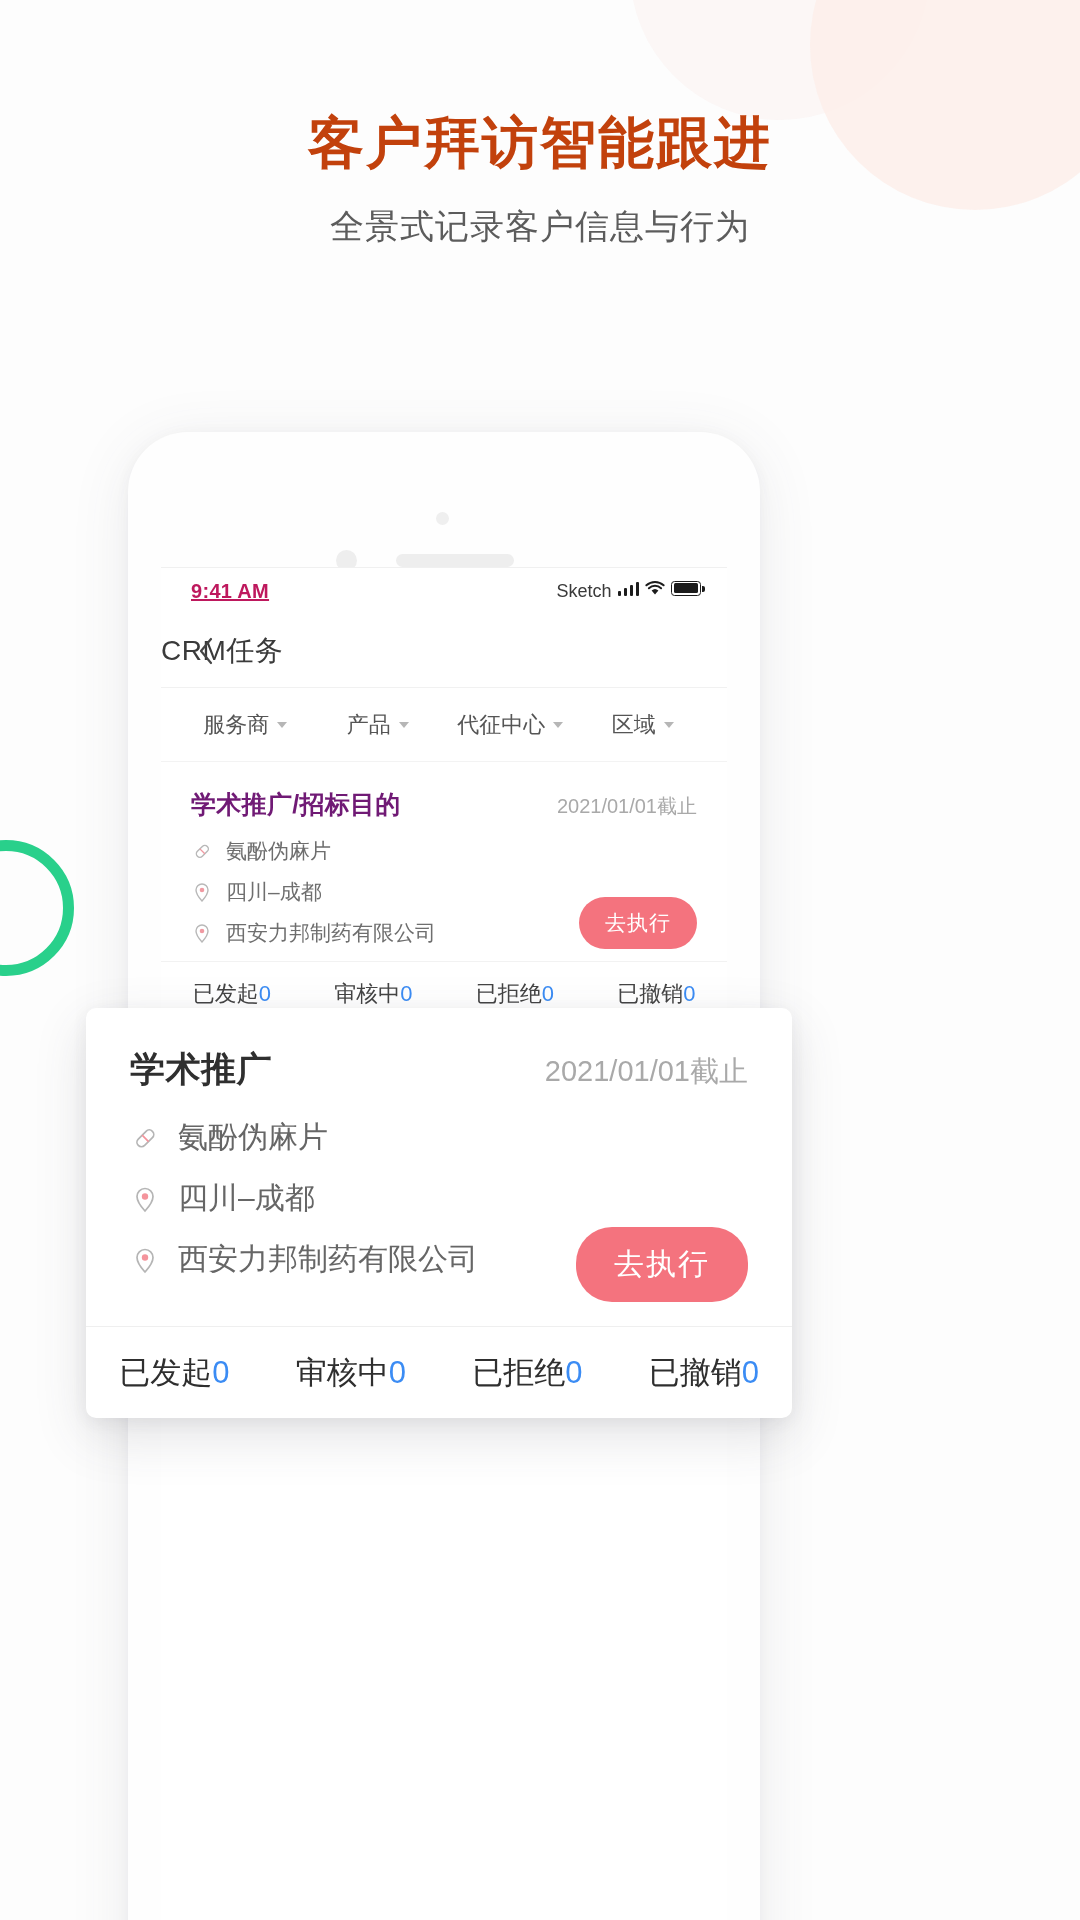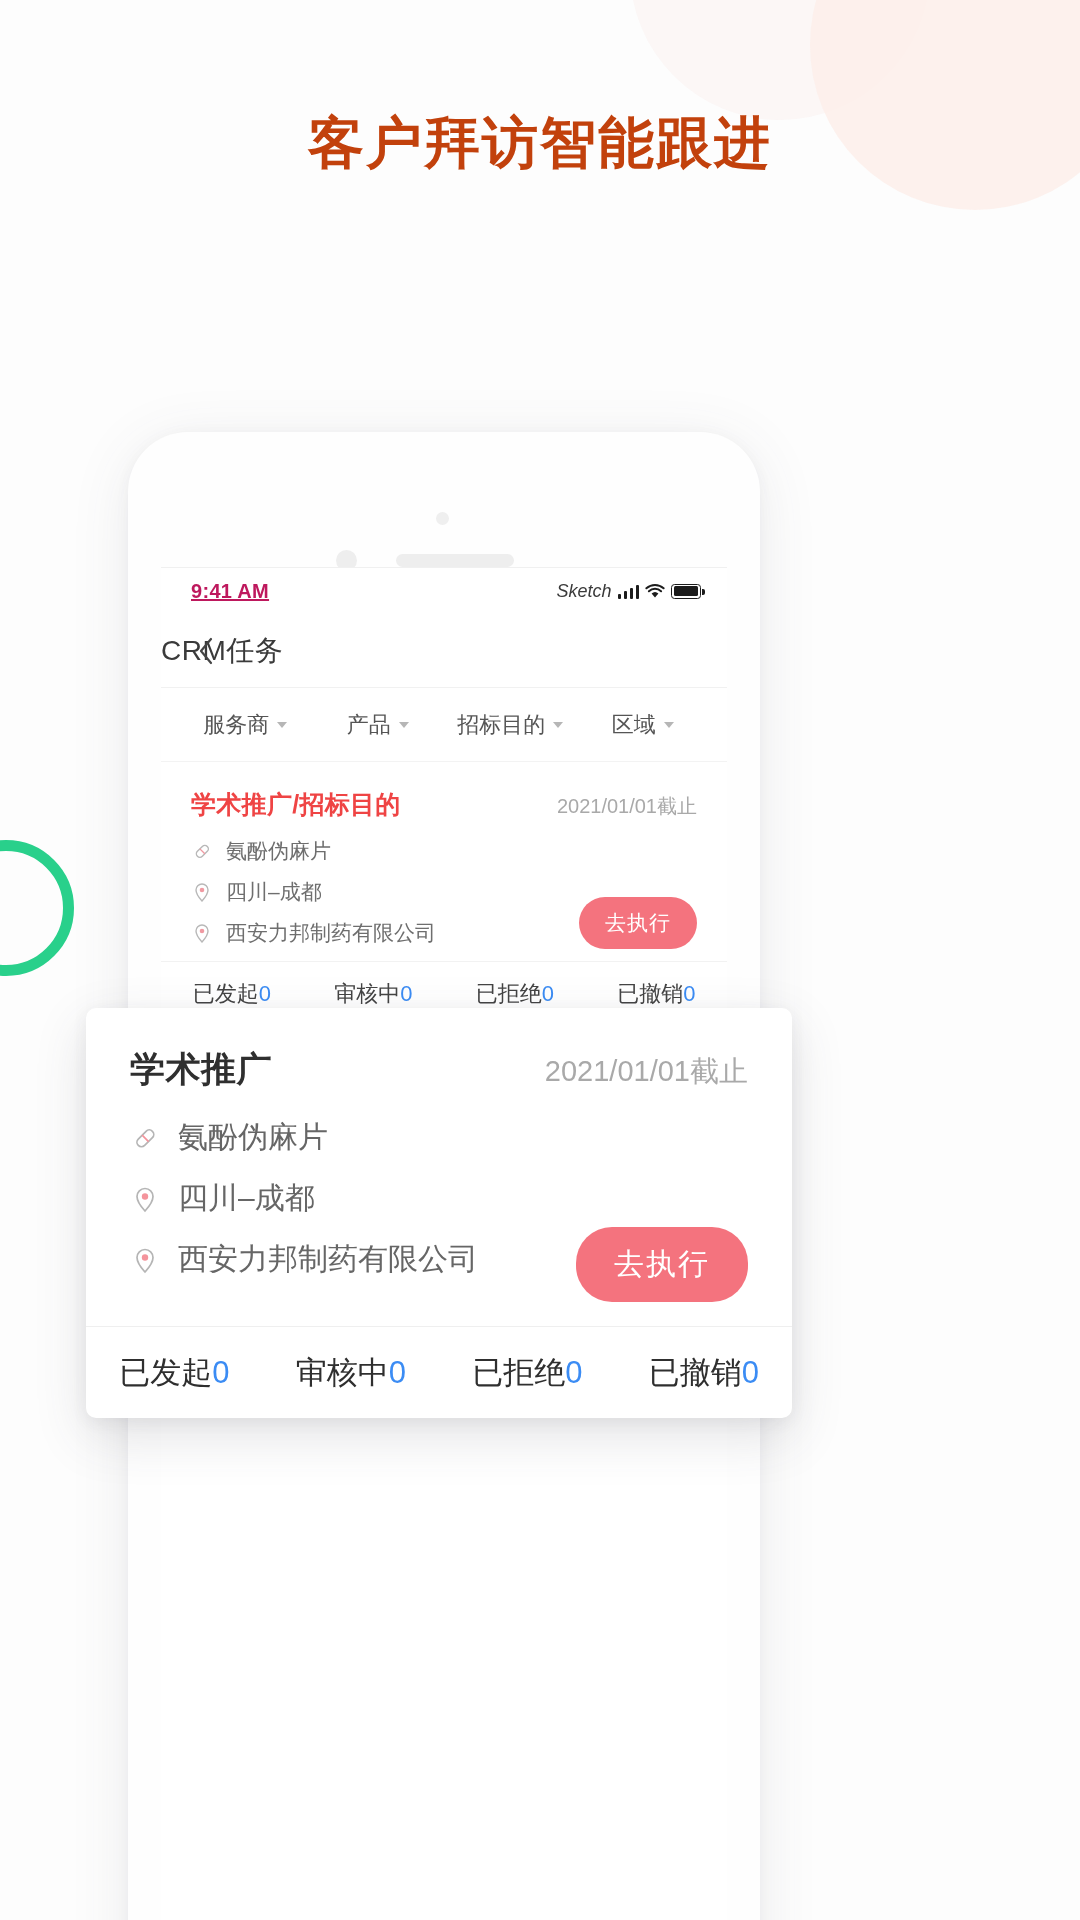--- a/index.html
+++ b/index.html
@@ -72,21 +72,21 @@
     border-top: 1px solid #f0f0f0;
     overflow: hidden;
   }
 
   
   .statusbar {
     display: flex; align-items: center; justify-content: space-between;
     height: 46px; padding: 0 26px 0 30px;
   }
   .sb-time { font-size: 20px; font-weight: 600; color: #be185d; letter-spacing: .3px; text-decoration: underline; }
-  .sb-right { display: flex; align-items: center; gap: 6px; font-style: italic; }
+  .sb-right { display: flex; align-items: flex-start; gap: 6px; }
   .sb-carrier { font-size: 18px; color: #3a3a3a; font-weight: 500; }
   .bars { display: flex; align-items: flex-end; gap: 2.5px; height: 15px; }
   .bars i { width: 3.5px; background: #1c1c1c; border-radius: 1px; display: block; }
   .bars i:nth-child(1){height:5px}.bars i:nth-child(2){height:8px}
   .bars i:nth-child(3){height:11px}.bars i:nth-child(4){height:14px}
   .wifi { width: 20px; height: 15px; position: relative; }
   .wifi svg { display: block; }
   .batt {
     width: 30px; height: 15px; border: 1.6px solid #1c1c1c; border-radius: 3.5px;
     position: relative; padding: 1.6px;
@@ -118,21 +118,21 @@
   .filter { flex: 1; display: flex; align-items: center; justify-content: center; gap: 8px; }
   .filter span { font-size: 22px; color: #555; }
   .caret {
     width: 0; height: 0; border-left: 5px solid transparent;
     border-right: 5px solid transparent; border-top: 6px solid #b6b6b6;
   }
 
   
   .card { padding: 26px 30px 16px 30px; }
   .card-head { display: flex; align-items: baseline; justify-content: space-between; }
-  .card-title { font-size: 25px; font-weight: 700; color: #ef4444; letter-spacing: .3px; }
+  .card-title { font-size: 25px; font-weight: 700; color: #701a75; letter-spacing: .3px; }
   .card-due { font-size: 20px; color: #a9a9a9; }
   .card-body { position: relative; margin-top: 16px; }
   .crow { display: flex; align-items: center; gap: 13px; margin-bottom: 13px; }
   .crow-text { font-size: 21px; color: #6e6e6e; }
   .ic { width: 22px; height: 22px; flex: 0 0 22px; display: flex; align-items: center; justify-content: center; }
   .ic svg { display: block; }
   .go-btn {
     position: absolute; right: 0; bottom: -2px;
     background: #f4737e; color: #fff; font-size: 21px;
     padding: 12px 26px; border-radius: 26px; border: none;
@@ -176,20 +176,21 @@
 <body>
 
 <div class="screen">
 
   <div class="blob-tr2"></div>
   <div class="blob-tr"></div>
   <div class="ring-left"></div>
 
   <div class="head-wrap">
     <div class="title">客户拜访智能跟进</div>
+    <div class="subtitle">全景式记录客户信息与行为</div>
   </div>
 
   <div class="phone">
     <div class="side-btn"></div>
     <div class="phone-notch">
       <div class="cam-dot"></div>
       <div class="cam-dot2"></div>
       <div class="speaker"></div>
     </div>
 
@@ -230,21 +231,21 @@
       <div class="filterbar">
         <div class="filter">
           <span>服务商</span>
           <i class="caret"></i>
         </div>
         <div class="filter">
           <span>产品</span>
           <i class="caret"></i>
         </div>
         <div class="filter">
-          <span>招标目的</span>
+          <span>代征中心</span>
           <i class="caret"></i>
         </div>
         <div class="filter">
           <span>区域</span>
           <i class="caret"></i>
         </div>
       </div>
 
       <div class="card">
         <div class="card-head">

